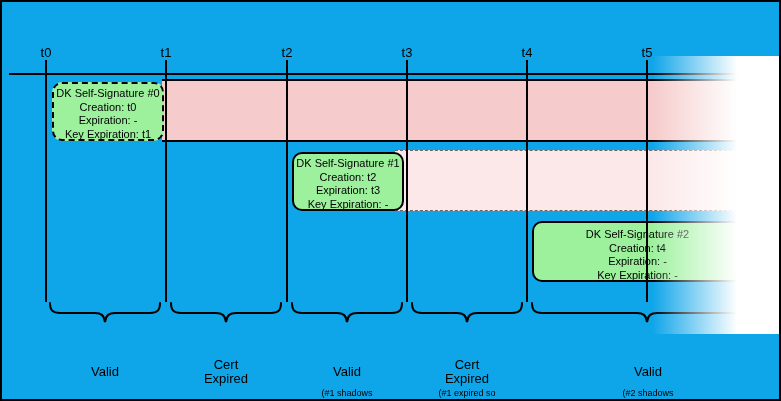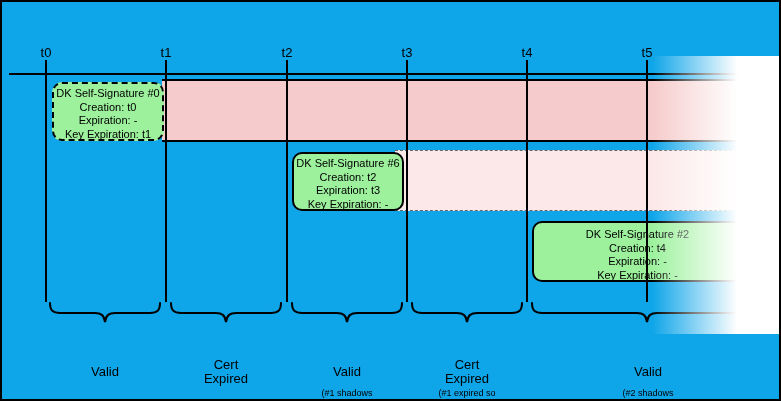--- a/index.html
+++ b/index.html
@@ -78,21 +78,21 @@
   <div class="band band-primary"></div>
   <div class="band band-secondary"></div>
 
   <div class="sig sig0 dashed">
     <div>DK Self-Signature #0</div>
     <div class="sig-details">Creation: t0
 Expiration: -
 Key Expiration: t1</div>
   </div>
   <div class="sig sig1">
-    <div>DK Self-Signature #6</div>
+    <div>DK Self-Signature #1</div>
     <div class="sig-details">Creation: t2
 Expiration: t3
 Key Expiration: -</div>
   </div>
   <div class="sig sig2">
     <div>DK Self-Signature #2</div>
     <div class="sig-details">Creation: t4
 Expiration: -
 Key Expiration: -</div>
   </div>

